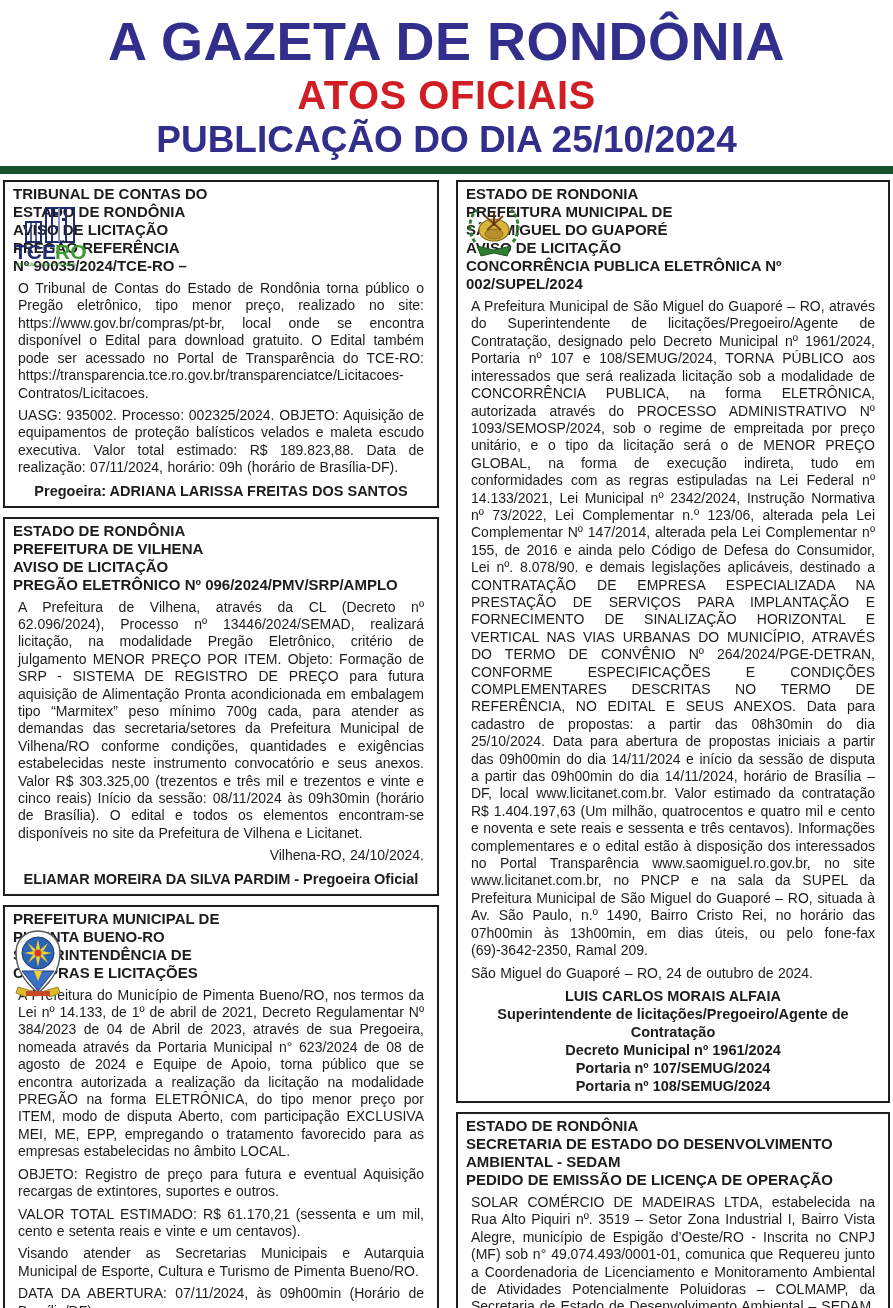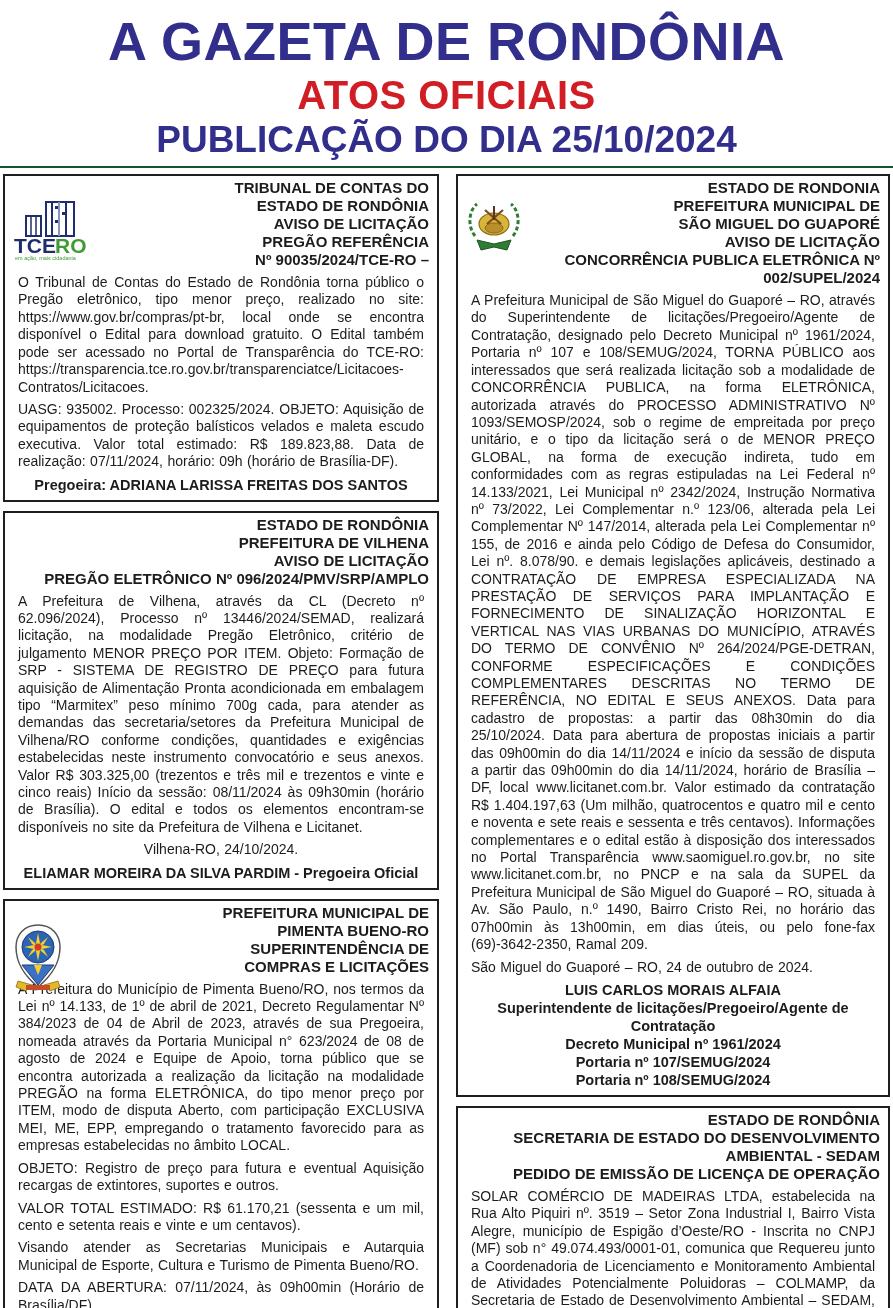--- a/index.html
+++ b/index.html
@@ -11,21 +11,21 @@
   html,body{margin:0;padding:0;background:#ffffff;}
   body{
     width:893px;
     font-family:"Liberation Sans", sans-serif;
     color:var(--ink);
     -webkit-font-smoothing:antialiased;
   }
   .page-header{
     text-align:center;
     padding:14px 8px 6px;
-    border-bottom:2px solid #14532d;
+    border-bottom:8px solid #14532d;
   }
   .gazette-title{
     margin:0;
     font-size:54px;
     line-height:1.02;
     font-weight:bold;
     letter-spacing:0.5px;
     color:var(--navy);
   }
   .atos-heading{
@@ -58,21 +58,21 @@
     padding:3px 8px 6px;
     margin-bottom:9px;
     background:#fff;
   }
   .logo-abs{
     position:absolute;
     top:22px;
     left:7px;
   }
   .notice-head{
-    text-align:right;
+    text-align:left;
     font-weight:bold;
     font-size:15px;
     line-height:18px;
   }
   .notice-bodytext p{
     margin:5px;
     font-size:14px;
     line-height:17.4px;
     text-align:justify;
     word-spacing:0.5px;
@@ -128,21 +128,21 @@
       </section>
       <section class="notice">
         <div class="notice-head">
           <div>ESTADO DE RONDÔNIA</div>
           <div>PREFEITURA DE VILHENA</div>
           <div>AVISO DE LICITAÇÃO</div>
           <div>PREGÃO ELETRÔNICO Nº 096/2024/PMV/SRP/AMPLO</div>
         </div>
         <div class="notice-bodytext">
           <p style="text-align: justify;">A Prefeitura de Vilhena, através da CL (Decreto nº 62.096/2024), Processo nº 13446/2024/SEMAD, realizará licitação, na modalidade Pregão Eletrônico, critério de julgamento MENOR PREÇO POR ITEM. Objeto: Formação de SRP - SISTEMA DE REGISTRO DE PREÇO para futura aquisição de Alimentação Pronta acondicionada em embalagem tipo “Marmitex” peso mínimo 700g cada, para atender as demandas das secretaria/setores da Prefeitura Municipal de Vilhena/RO conforme condições, quantidades e exigências estabelecidas neste instrumento convocatório e seus anexos. Valor R$ 303.325,00 (trezentos e três mil e trezentos e vinte e cinco reais) Início da sessão: 08/11/2024 às 09h30min (horário de Brasília). O edital e todos os elementos encontram-se disponíveis no site da Prefeitura de Vilhena e Licitanet.</p>
-          <p style="text-align: center;">Vilhena-RO, 24/10/2024.</p>
+          <p style="text-align: right;">Vilhena-RO, 24/10/2024.</p>
         </div>
         <div class="notice-sig">
           <div>ELIAMAR MOREIRA DA SILVA PARDIM - Pregoeira Oficial</div>
         </div>
       </section>
       <section class="notice">
         <div class="logo-abs"><svg width="52" height="70" viewBox="0 0 52 70" xmlns="http://www.w3.org/2000/svg">
     <path d="M26 2 C40 2 48 12 48 24 C48 42 38 54 26 64 C14 54 4 42 4 24 C4 12 12 2 26 2 Z" fill="#fdfdfd" stroke="#555" stroke-width="1.5"></path>
     <circle cx="26" cy="24" r="16" fill="#2b63b5" stroke="#223a75" stroke-width="1"></circle>
     <g fill="#f4d02c">

